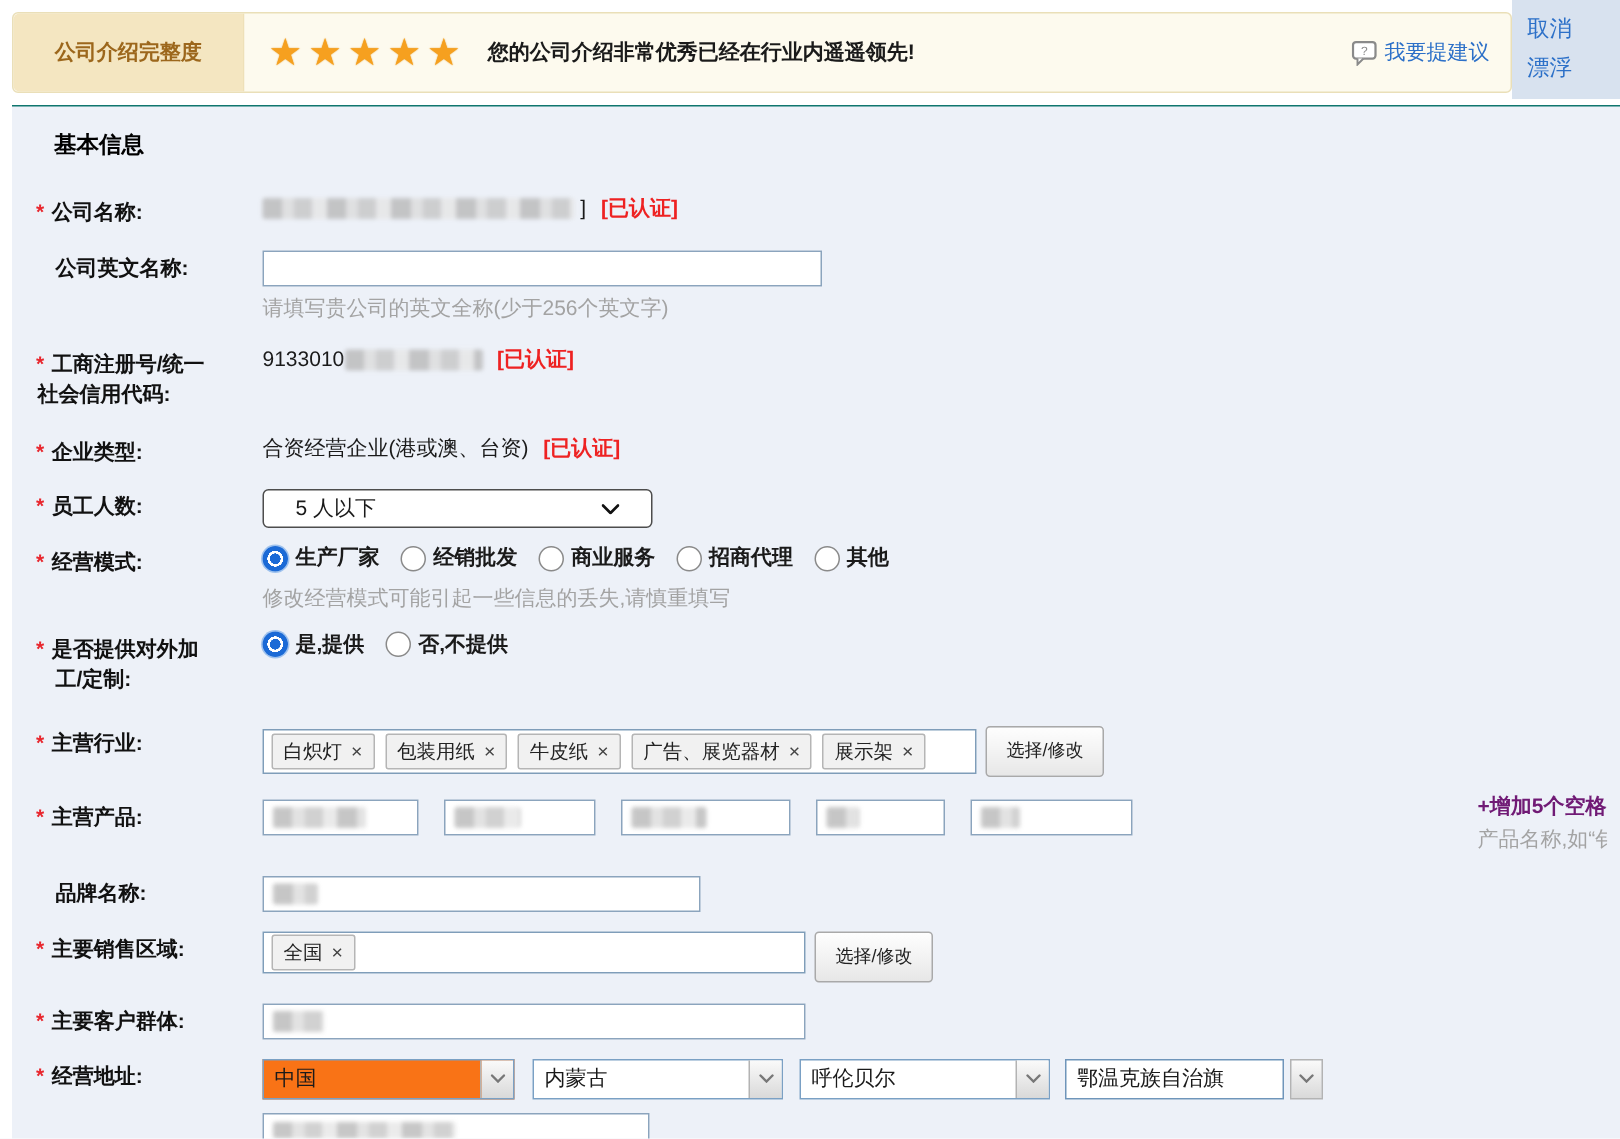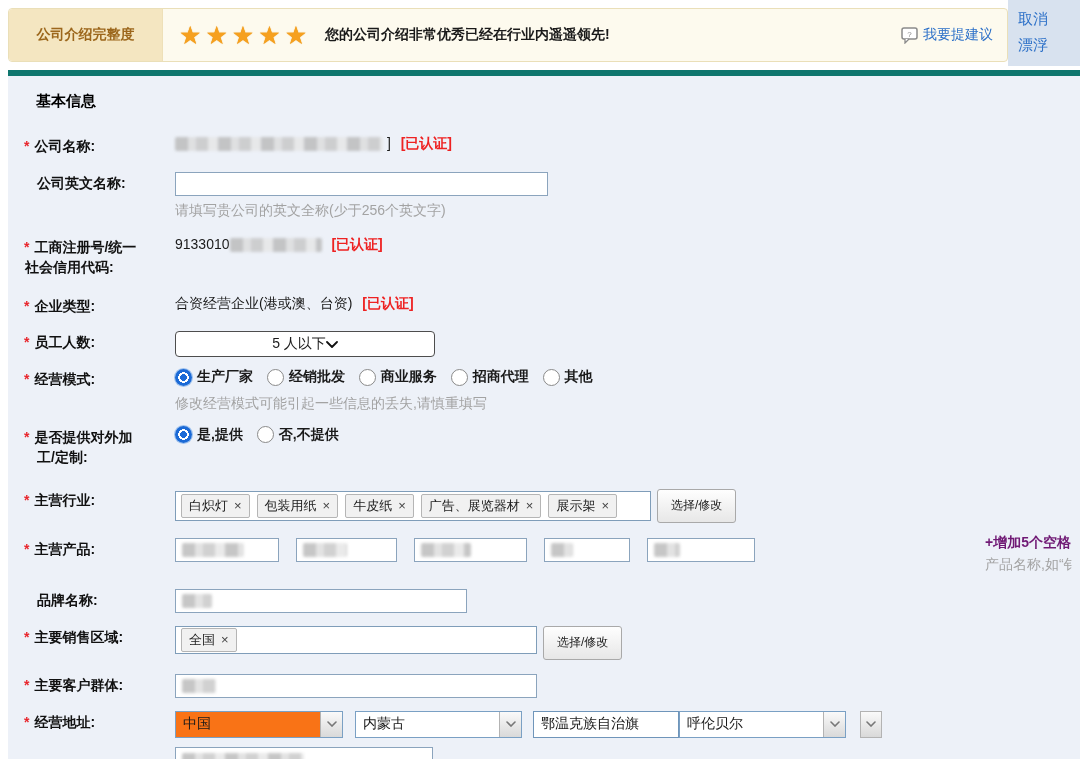--- a/index.html
+++ b/index.html
@@ -17,41 +17,41 @@
     text-shadow:0 0 1px #e08a00; }
   .banner-msg { margin-left:14px; font-weight:bold; color:#1a1a1a; }
   .suggest { margin-left:auto; margin-right:14px; color:#2c70c8; display:flex; align-items:center;
     gap:4px; cursor:pointer; text-decoration:none; }
   .side-links { position:absolute; right:0; top:0; width:72px; height:66px; background:#d8e2ef;
     padding:10px 0 0 10px; }
   .side-links a { display:block; color:#2c70c8; text-decoration:none; font-size:15px; margin-bottom:7px; }
 
   
   .panel { position:absolute; left:8px; top:70px; right:0; bottom:0; background:#edf1f8;
-    border-top:6px solid #0f766e; padding:16px 0 0 12px; overflow:hidden; }
+    border-top:1px solid #0f766e; padding:16px 0 0 12px; overflow:hidden; }
   .section-title { font-size:15px; font-weight:bold; margin:0 0 22px 16px; color:#000; }
 
   .row { display:flex; align-items:flex-start; margin-bottom:12px; }
   .lbl { width:155px; flex:0 0 155px; padding-left:4px; font-weight:bold; color:#111;
     line-height:20px; padding-top:3px; }
   .req { color:#e8262d; margin-right:5px; font-weight:bold; }
   .noreq { display:inline-block; width:13px; }
   .ctl { flex:1; padding-top:2px; position:relative; }
 
   .verified { color:#ee2222; font-weight:bold; margin-left:6px; }
   .hint { color:#a3a3a3; margin-top:6px; font-size:14px; }
 
   .redact { display:inline-block; height:14px; border-radius:2px; vertical-align:middle;
     background:repeating-linear-gradient(90deg,#b9b9b9 0 13px,#dcdcdc 13px 21px,#c6c6c6 21px 33px,#e6e6e6 33px 43px);
     filter:blur(1.5px); opacity:.8; }
 
   .txt { background:#fff; border:1px solid #8ba4bd; height:24px; display:flex; align-items:center;
     padding:0 6px; }
   .nsel { width:260px; height:26px; background:#fff; border:1px solid #4d4d4d; border-radius:4px;
-    display:flex; align-items:center; justify-content:center; padding:0 21px; cursor:pointer; }
+    display:flex; align-items:center; justify-content:space-between; padding:0 21px; cursor:pointer; }
   .nsel svg { stroke:#111; }
 
   .tagbox { background:#fff; border:1px solid #7f9db9; display:flex; align-items:center;
     gap:7px; padding:0 5px; }
   .chip { background:#f1f1f1; border:1px solid #b5b5b5; border-radius:2px; font-size:13px;
     padding:2px 7px; white-space:nowrap; color:#222; }
   .chip-x { margin-left:6px; color:#444; cursor:pointer; font-size:13px; }
   .btn { background:linear-gradient(#fefefe,#e7e7e7); border:1px solid #a9a9a9; border-radius:3px;
     height:27px; padding:16px 13px; font-size:12px; color:#222; margin-left:6px; cursor:pointer;
     display:inline-flex; align-items:center; }
@@ -280,31 +280,31 @@
             </span>
         </div>
         <div class="sel" style="width:167px; margin-right:11px;">
           <span class="sel-val">内蒙古</span>
           <span class="sel-arrow">
               <svg width="10" height="6" viewBox="0 0 10 6" fill="none">
                 <path d="M1 1 L5 5 L9 1" stroke-width="1.6" stroke-linecap="round"></path>
               </svg>
             </span>
         </div>
-        <div class="sel" style="width:146px; border:1px solid #6f95ba;">
-          <span class="sel-val">鄂温克族自治旗</span>
-        </div>
         <div class="sel" style="width:167px; margin-right:10px;">
           <span class="sel-val">呼伦贝尔</span>
           <span class="sel-arrow">
               <svg width="10" height="6" viewBox="0 0 10 6" fill="none">
                 <path d="M1 1 L5 5 L9 1" stroke-width="1.6" stroke-linecap="round"></path>
               </svg>
             </span>
         </div>
+        <div class="sel" style="width:146px; border:1px solid #6f95ba;">
+          <span class="sel-val">鄂温克族自治旗</span>
+        </div>
         <span class="arrow-btn">
             <svg width="10" height="6" viewBox="0 0 10 6" fill="none" stroke="#777">
               <path d="M1 1 L5 5 L9 1" stroke-width="1.6" stroke-linecap="round"></path>
             </svg>
           </span>
       </div>
       <div class="txt" style="width:258px; margin-top:9px;">
         <span class="redact" style="width:122px; height:11px;"></span>
       </div>
 

